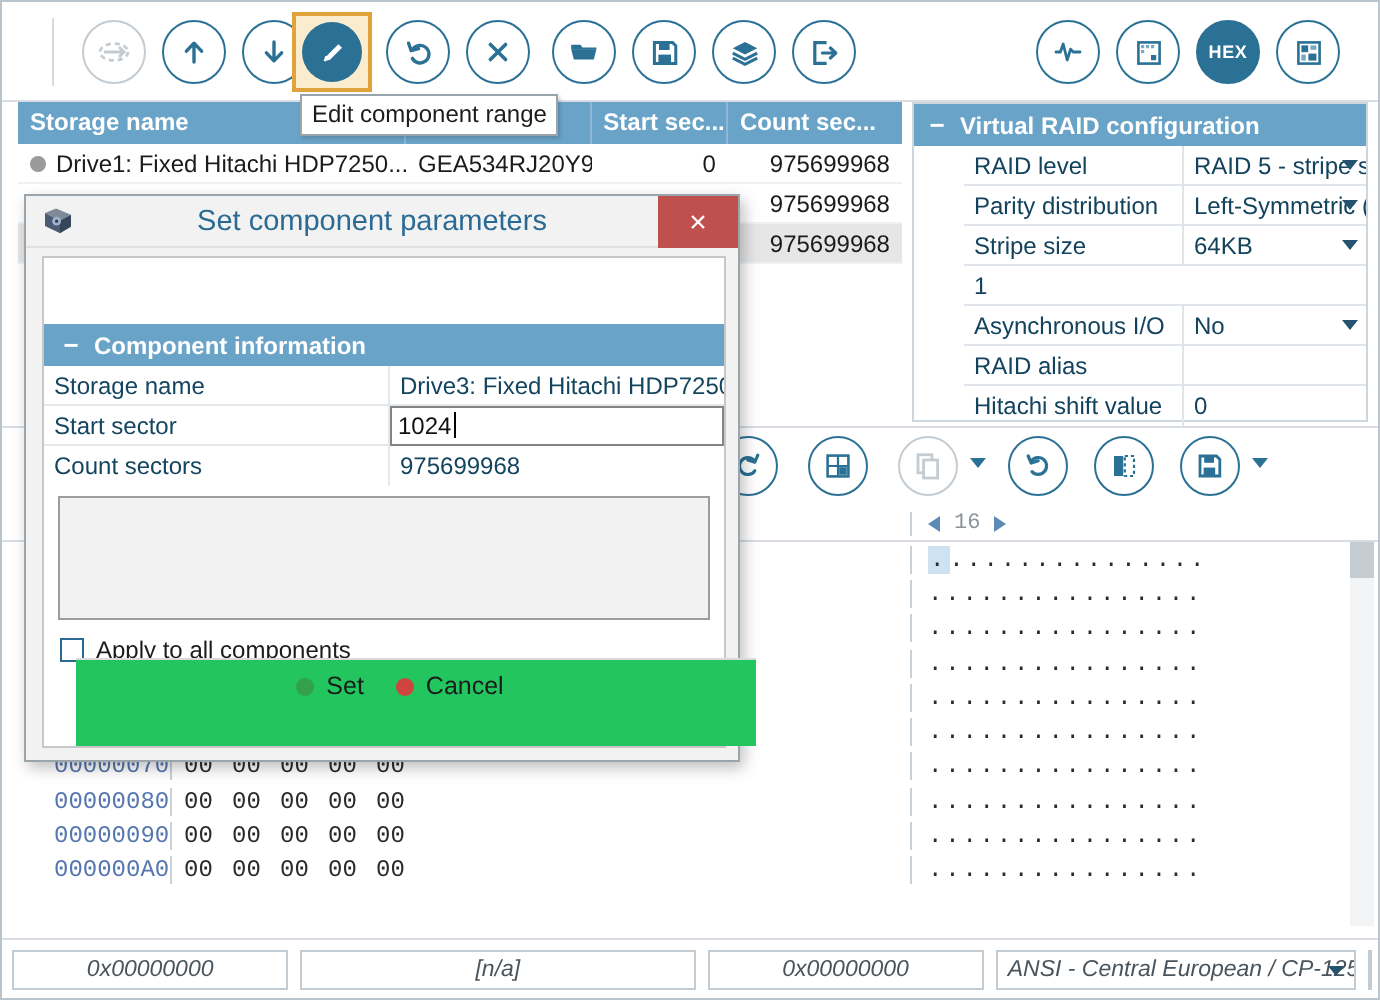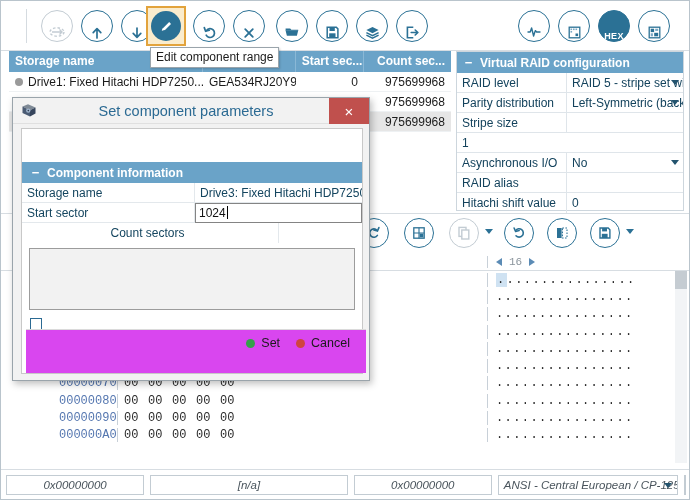--- a/index.html
+++ b/index.html
@@ -29,21 +29,21 @@
   .tb-divider {
     position: absolute; top: 8px; height: 34px; width: 1px;
     background: #d5dbe0;
   }
   .tbtn {
     position: absolute; top: 9px;
     width: 32px; height: 32px;
     border-radius: 50%;
     border: 1.6px solid #2b7195;
     background: #ffffff;
-    display: flex; align-items: flex-end; justify-content: center;
+    display: flex; align-items: center; justify-content: center;
     cursor: pointer;
   }
   .tbtn svg { display: block; }
   .tbtn.disabled { border-color: #c3ccd3; }
   .tbtn.filled {
     background: #2b7195; border-color: #2b7195;
   }
   .tbtn.sel-frame {
     border-radius: 0;
     border: none;
@@ -97,21 +97,21 @@
   }
   .comp-head .ch {
     padding: 0 6px;
     overflow: hidden; white-space: nowrap;
     border-right: 1px solid #8ab8d6;
     line-height: 21px; height: 21px;
   }
   .ch.c0 { width: 206px; }
   .ch.c1 { width: 98px; }
   .ch.c2 { width: 72px; text-align: right; }
-  .ch.c3 { width: 92px; text-align: right; border-right: none; }
+  .ch.c3 { width: 92px; text-align: left; border-right: none; }
   .comp-row {
     display: flex; height: 20px; align-items: center;
     font-size: 12px; color: #1b1b1b;
     border-bottom: 1px solid #eef1f3;
   }
   .comp-row.selected { background: #e6e6e6; }
   .comp-row .cc { padding: 0 6px; overflow: hidden; white-space: nowrap; }
   .cc.c0 { width: 206px; display: flex; align-items: center; gap: 5px; }
   .cc.c1 { width: 98px; }
   .cc.c2 { width: 72px; text-align: right; }
@@ -135,21 +135,21 @@
     padding-left: 7px;
   }
   .minus-box {
     width: 9px; height: 9px;
     display: flex; align-items: center; justify-content: center;
     color: #ffffff; font-size: 13px; line-height: 0;
   }
   .raid-row {
     display: flex; height: 20px; align-items: center;
     border-bottom: 1px solid #dfe5ea;
-    font-size: 12px; color: #13425c;
+    font-size: 12px; color: #13425c; margin-left: 25px;
   }
   .raid-k {
     width: 110px; padding-left: 5px;
     border-right: 1px solid #dfe5ea;
     height: 20px; line-height: 20px;
     overflow: hidden; white-space: nowrap;
   }
   .raid-v {
     flex: 1; padding-left: 5px; position: relative;
     height: 20px; line-height: 20px;
@@ -195,21 +195,21 @@
     width: 690px; height: 212px;
     background: #ffffff;
     font-family: "Liberation Mono", "DejaVu Sans Mono", monospace;
     font-size: 12px;
     overflow: hidden;
   }
   .hexhdr {
     display: flex; height: 17px; align-items: center;
     color: #4a6fa5; border-bottom: 1px solid #d7dde2;
   }
-  .addrcol { width: 84px; flex: none; margin-left: 32px; }
+  .addrcol { width: 84px; flex: none; }
   .bytescol { width: 370px; flex: none; padding-left: 6px; display: flex; }
   .bytescol span { width: 24px; display: inline-block; text-align: left; }
   .hexhdr .bytescol { border-left: 1px solid #c8d0d8; }
   .asciicol {
     flex: 1; padding-left: 8px;
     border-left: 1px solid #c8d0d8;
     display: flex; align-items: center; gap: 0;
     color: #1b1b1b;
   }
   .pagenav {
@@ -359,25 +359,25 @@
     padding: 8px 0 0 8px;
     font-size: 12px; color: #1b1b1b;
   }
   .chkbox {
     width: 12px; height: 12px;
     border: 1px solid #2b6a93;
     background: #ffffff;
     cursor: pointer;
   }
   .dlg-actions {
-    position: absolute; left: 4px; bottom: 0;
+    position: absolute; left: 16px; bottom: 0;
     width: 100%; height: 44px;
-    background: #d946ef;
+    background: #22c55e;
     border-top: 1px solid #dadada;
-    display: flex; align-items: flex-start; justify-content: flex-end;
+    display: flex; align-items: flex-start; justify-content: center;
     gap: 16px;
     padding: 6px 16px 0 0;
   }
   .dlg-btn {
     display: flex; align-items: center; gap: 6px;
     font-size: 12.5px; color: #1b1b1b; cursor: pointer;
   }
   .bdot { width: 9px; height: 9px; border-radius: 50%; }
   .bdot.green { background: #35a04a; }
   .bdot.red { background: #d0443f; }
@@ -548,20 +548,24 @@
     </div>
     <div class="raid-row">
       <div class="raid-k">Parity distribution</div>
       <div class="raid-v">
         <span>Left-Symmetric (backward dynamic)</span>
         <span class="caret"></span>
       </div>
     </div>
     <div class="raid-row">
       <div class="raid-k">Stripe size</div>
+      <div class="raid-v">
+        <span>64KB</span>
+        <span class="caret"></span>
+      </div>
     </div>
     <div class="raid-row">
       <div class="raid-v">1</div>
     </div>
     <div class="raid-row">
       <div class="raid-k">Asynchronous I/O</div>
       <div class="raid-v">
         <span>No</span>
         <span class="caret"></span>
       </div>
@@ -793,29 +797,30 @@
       <div class="ci-row">
         <div class="ci-k">Storage name</div>
         <div class="ci-v">Drive3: Fixed Hitachi HDP725050GLA360</div>
       </div>
 
       <div class="ci-row">
         <div class="ci-k">Start sector</div>
         <div class="ci-input"><span>1024</span><span class="caretbar"></span></div>
       </div>
 
-      <div class="ci-row" style="border-bottom:none;flex-direction:column;">
+      <div class="ci-row" style="border-bottom:none;">
         <div class="ci-k">Count sectors</div>
         <div class="ci-v">975699968</div>
       </div>
 
       <div class="note-box"></div>
 
       <div class="chk-row">
         <span class="chkbox"></span>
+        <span>Apply to all components</span>
       </div>
 
       <div class="dlg-actions">
         <span class="dlg-btn">
           <span class="bdot green"></span>
           <span>Set</span>
         </span>
         <span class="dlg-btn">
           <span class="bdot red"></span>
           <span>Cancel</span>

